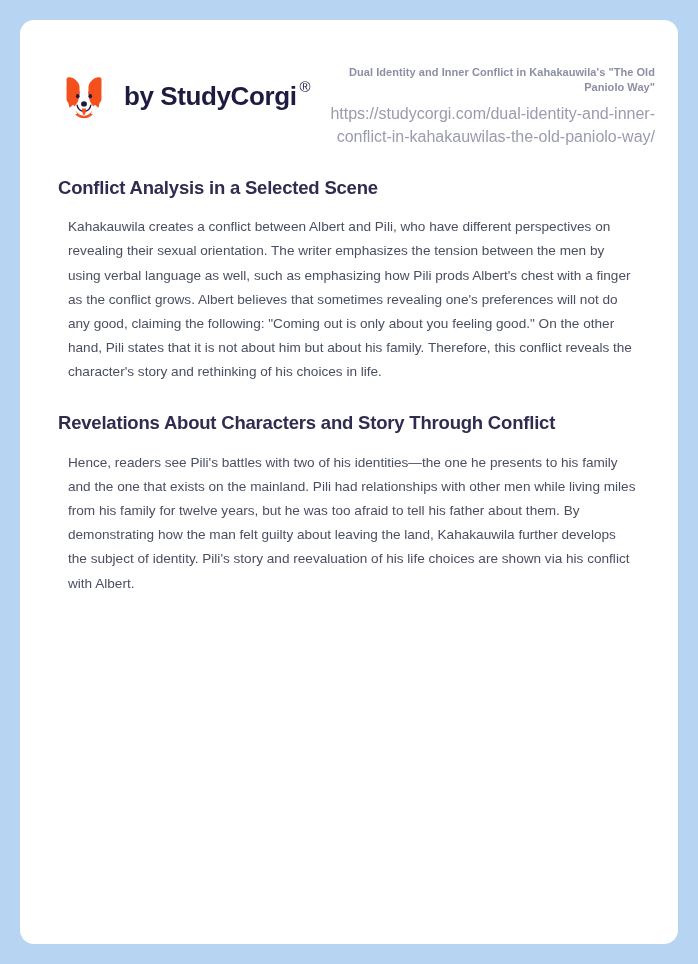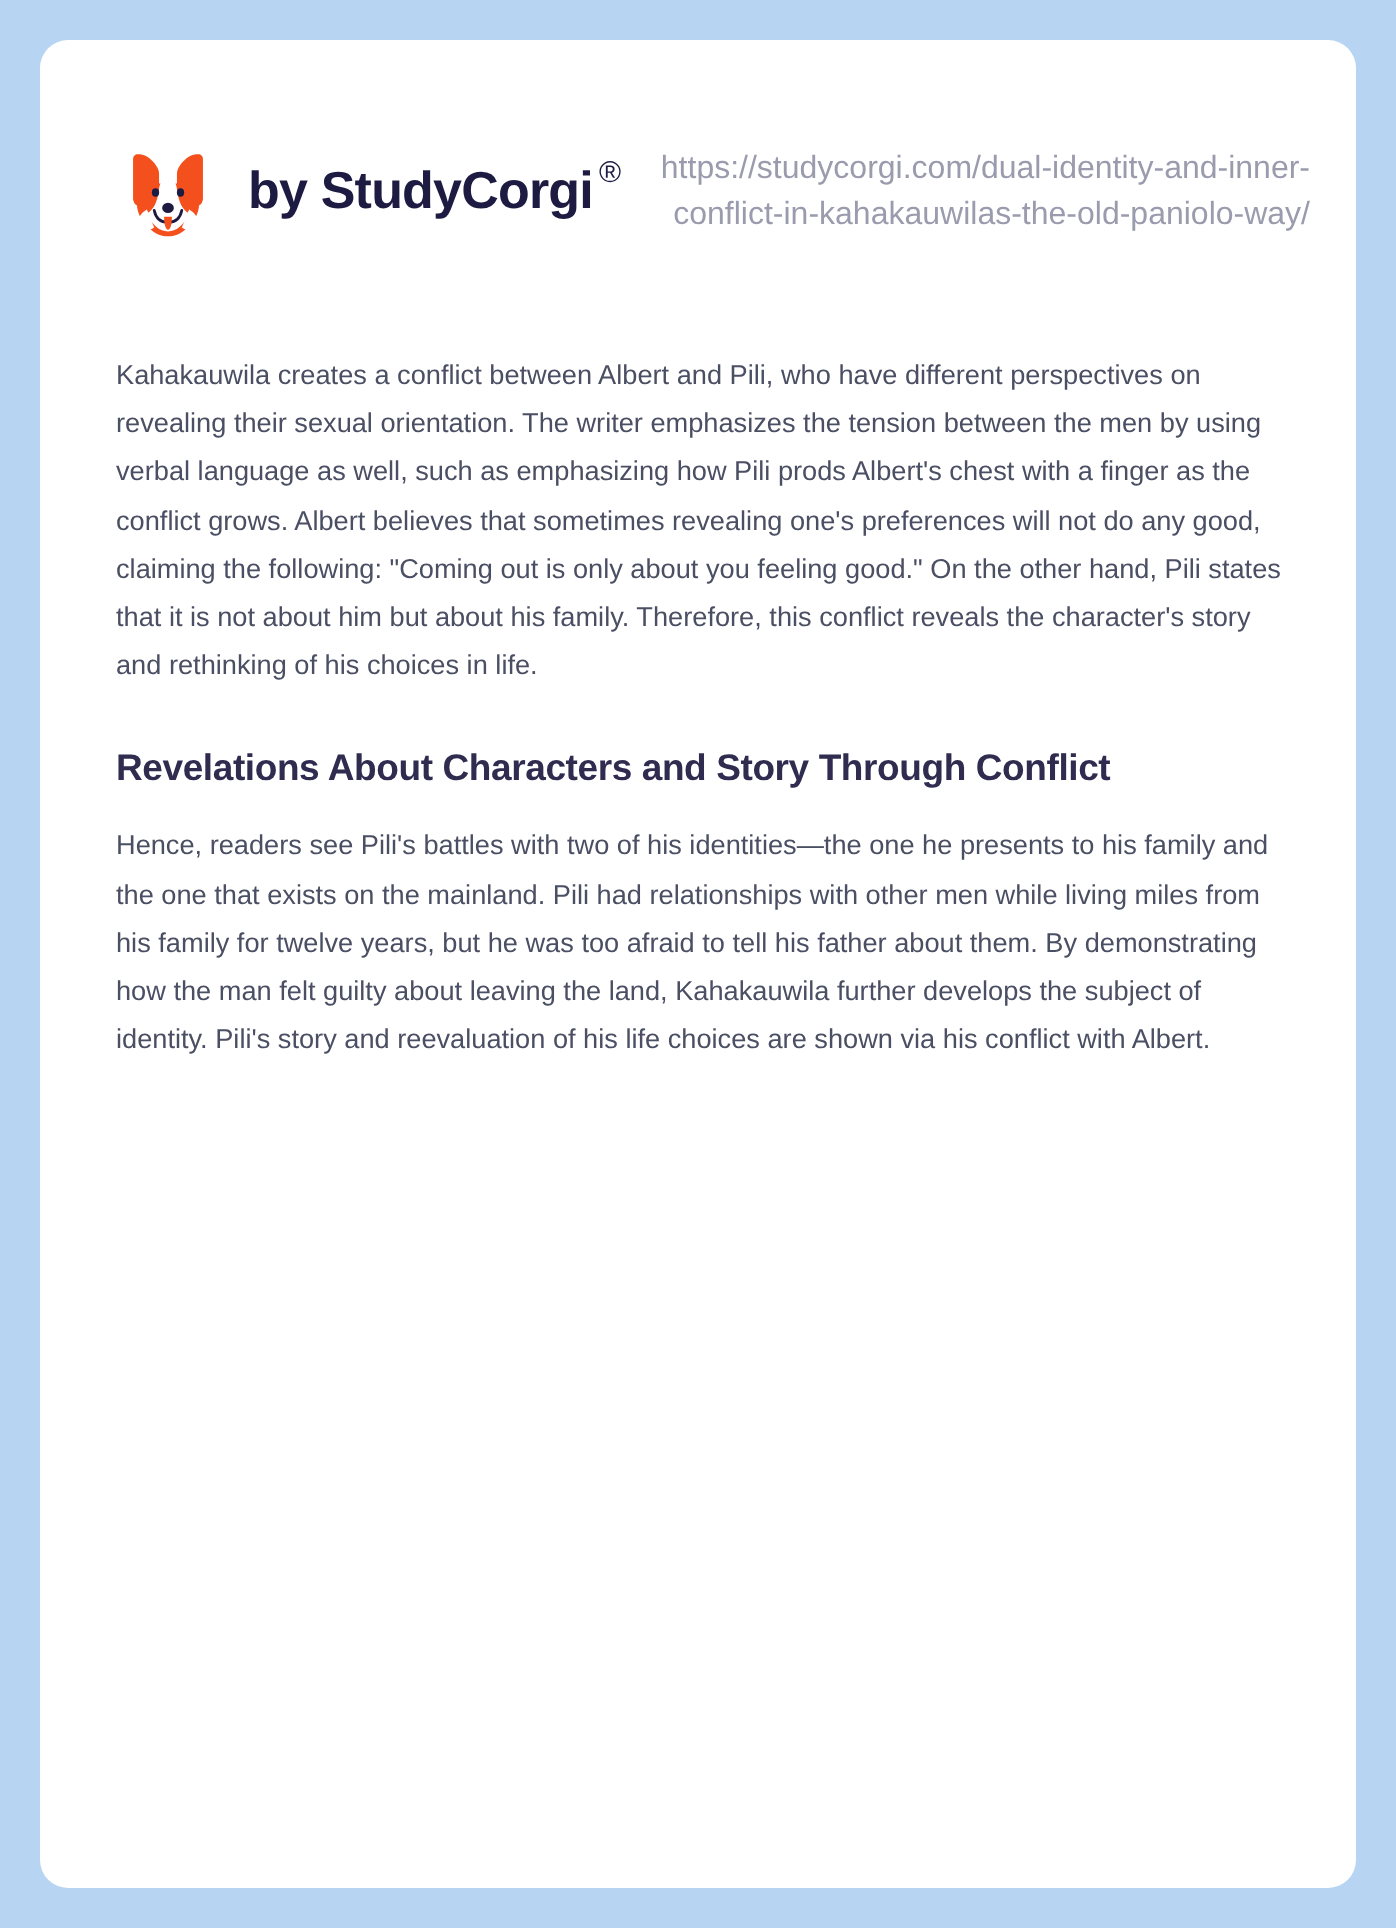--- a/index.html
+++ b/index.html
@@ -103,21 +103,21 @@
     letter-spacing: -0.2px;
     line-height: 1.25;
   }
   .section + .section {
     margin-top: 27px;
   }
   p.body-text {
     font-size: 13.6px;
     color: #4b4f63;
     line-height: 1.78;
-    margin: 0;
+    margin: 10px;
     text-align: left;
   }
   .section-citation h2.section-heading {
     margin-bottom: 14px;
   }
   p.citation-text {
     font-size: 13.2px;
     color: #4b4f63;
     line-height: 1.78;
     margin: 0;
@@ -154,28 +154,30 @@
         <ellipse cx="32" cy="43" rx="3.6" ry="3.2" fill="#1d1b42"></ellipse>
 
         <path d="M23.5 44.5 C24.5 49.5 27.5 52 32 52 C36.5 52 39.5 49.5 40.5 44.5" fill="none" stroke="#1d1b42" stroke-width="1.7" stroke-linecap="round"></path>
 
         <path d="M29.6 48.5 L34.4 48.5 C34.4 53.5 33.4 56.5 32 56.5 C30.6 56.5 29.6 53.5 29.6 48.5 Z" fill="#f4501e"></path>
       </svg>
       <div class="brand-text"><span>by StudyCorgi</span><span class="brand-reg">®</span></div>
     </div>
 
     <div class="header-meta">
+      <div class="doc-title">Dual Identity and Inner Conflict in Kahakauwila's "The Old Paniolo Way"</div>
       <div class="doc-url">https://studycorgi.com/dual-identity-and-inner-conflict-in-kahakauwilas-the-old-paniolo-way/</div>
     </div>
 
   </div>
 
   <div class="content">
 
     <div class="section">
+      <h2 class="section-heading">Conflict Analysis in a Selected Scene</h2>
       <p class="body-text">Kahakauwila creates a conflict between Albert and Pili, who have different perspectives on revealing their sexual orientation. The writer emphasizes the tension between the men by using verbal language as well, such as emphasizing how Pili prods Albert's chest with a finger as the conflict grows. Albert believes that sometimes revealing one's preferences will not do any good, claiming the following: "Coming out is only about you feeling good." On the other hand, Pili states that it is not about him but about his family. Therefore, this conflict reveals the character's story and rethinking of his choices in life.</p>
     </div>
 
     <div class="section">
       <h2 class="section-heading">Revelations About Characters and Story Through Conflict</h2>
       <p class="body-text">Hence, readers see Pili's battles with two of his identities—the one he presents to his family and the one that exists on the mainland. Pili had relationships with other men while living miles from his family for twelve years, but he was too afraid to tell his father about them. By demonstrating how the man felt guilty about leaving the land, Kahakauwila further develops the subject of identity. Pili's story and reevaluation of his life choices are shown via his conflict with Albert.</p>
     </div>
 
     <div class="section section-citation">
     </div>

